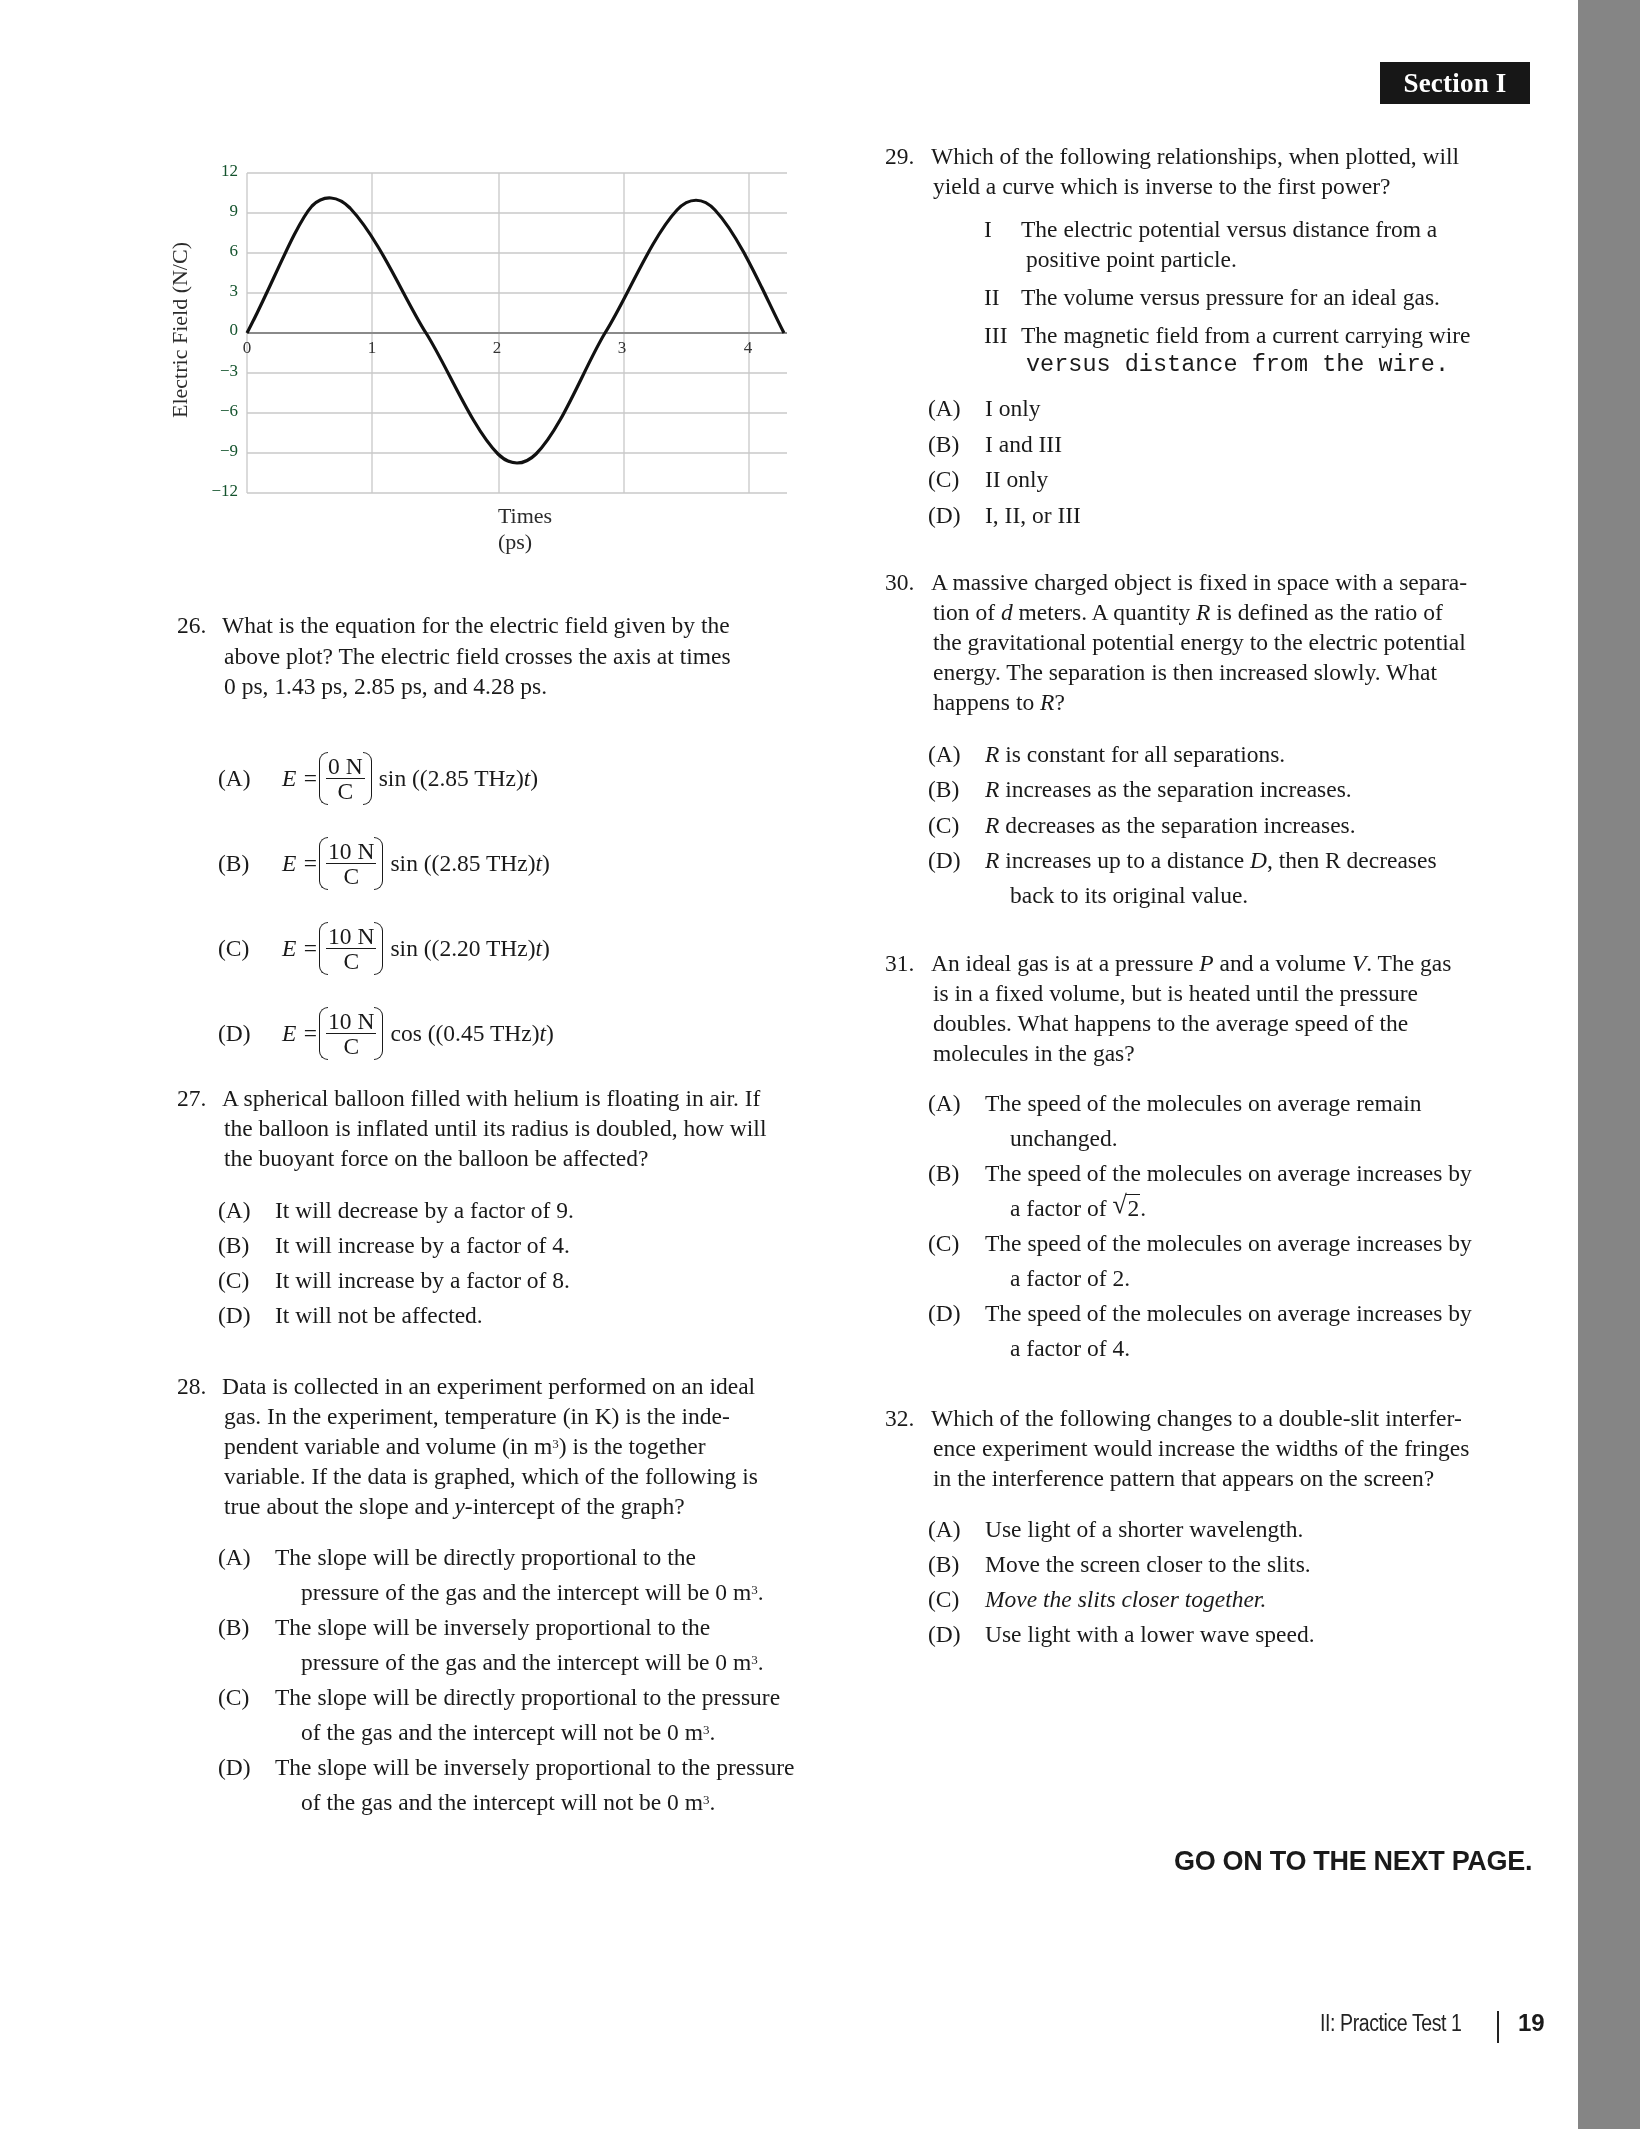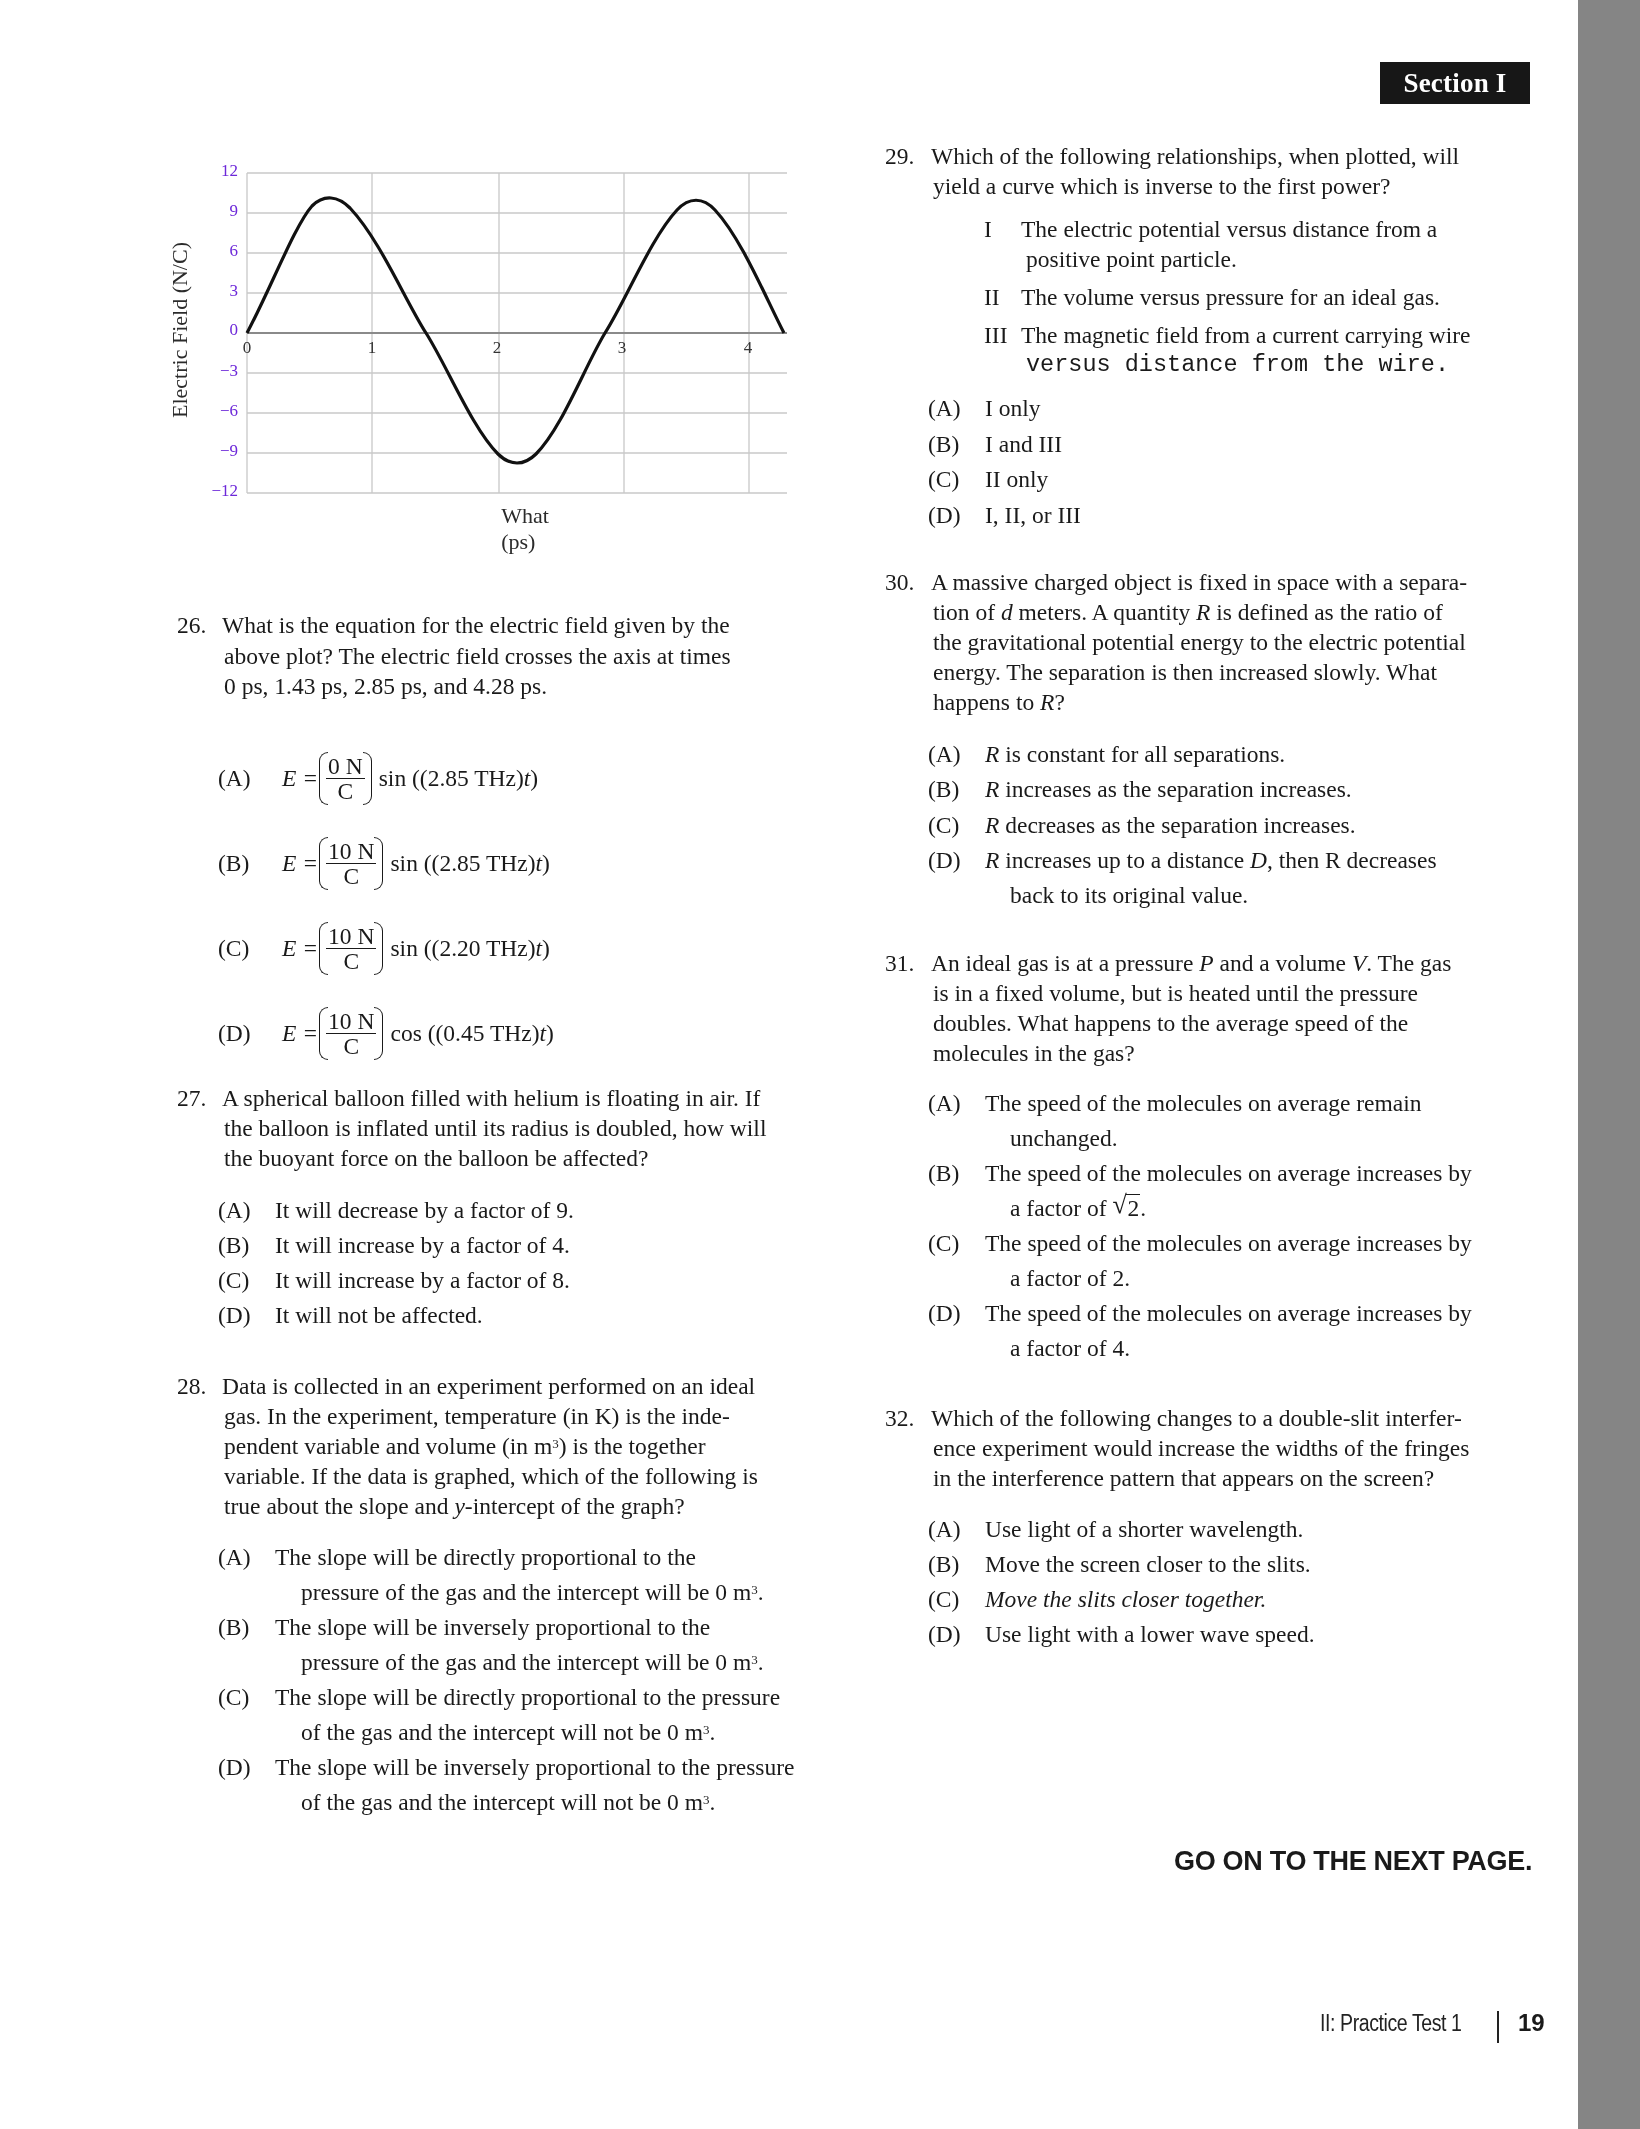--- a/index.html
+++ b/index.html
@@ -41,21 +41,21 @@
   .footer-divider { position:absolute; left:1497px; top:2011px; width:2px; height:32px; background:#222; }
   .footer-page { position:absolute; left:1518px; top:2009px; font-family:"Liberation Sans", sans-serif;
            font-weight:bold; font-size:24px; color:#1a1a1a; }
 
   
   .chart { position:absolute; left:0; top:0; }
   .chart svg { position:absolute; left:0; top:0; }
   .y-title { position:absolute; left:180px; top:330px; font-size:22px; transform:translate(-50%,-50%) rotate(-90deg);
              white-space:nowrap; color:#2b2b2b; }
   .x-title { position:absolute; left:525px; top:503px; font-size:22px; transform:translateX(-50%); color:#2b2b2b; }
-  .ytick { position:absolute; font-size:17px; color:#6d28d9; text-align:right; width:40px; }
+  .ytick { position:absolute; font-size:17px; color:#14532d; text-align:right; width:40px; }
   .xtick { position:absolute; font-size:17px; color:#333; transform:translateX(-50%); }
 </style>
 </head>
 <body>
 
 <div class="page">
 
   <div class="side-bar"></div>
 
   <div class="section-badge">
@@ -104,21 +104,21 @@
     <div class="ytick" style="left:198px; top:441px;">−9</div>
     <div class="ytick" style="left:198px; top:481px;">−12</div>
 
     <div class="xtick" style="left:247px; top:338px;">0</div>
     <div class="xtick" style="left:372px; top:338px;">1</div>
     <div class="xtick" style="left:497px; top:338px;">2</div>
     <div class="xtick" style="left:622px; top:338px;">3</div>
     <div class="xtick" style="left:748px; top:338px;">4</div>
 
     <div class="y-title">Electric Field (N/C)</div>
-    <div class="x-title">What (ps)</div>
+    <div class="x-title">Times (ps)</div>
   </div>
 
   <div>
     <div class="qnum" style="left:177px; top:610px;">26.</div>
     <div class="txt" style="left:222px; top:610px;">What is the equation for the electric field given by the</div>
     <div class="txt" style="left:224px; top:641px;">above plot? The electric field crosses the axis at times</div>
     <div class="txt" style="left:224px; top:671px;">0 ps, 1.43 ps, 2.85 ps, and 4.28 ps.</div>
 
     <div>
       <div class="opt-label" style="left:218px; top:763px;">(A)</div>

